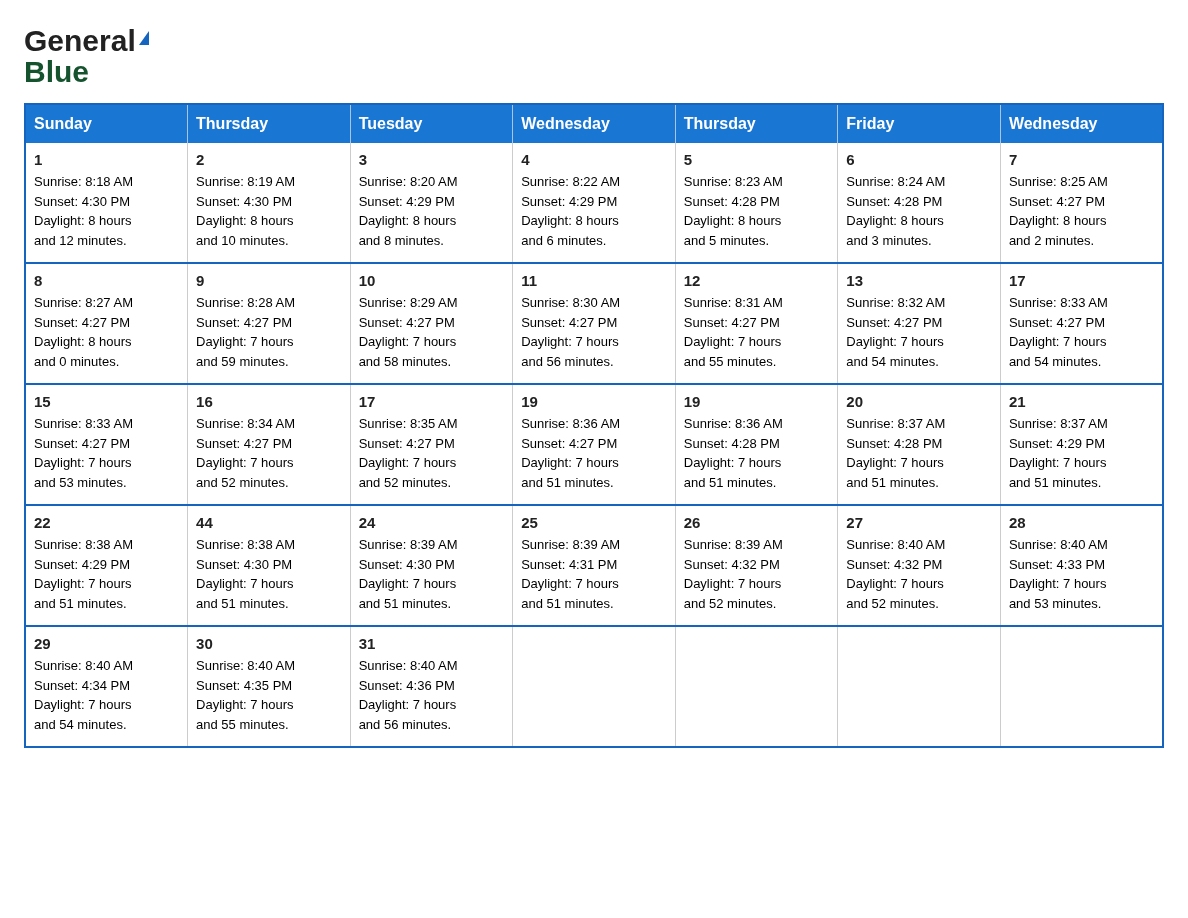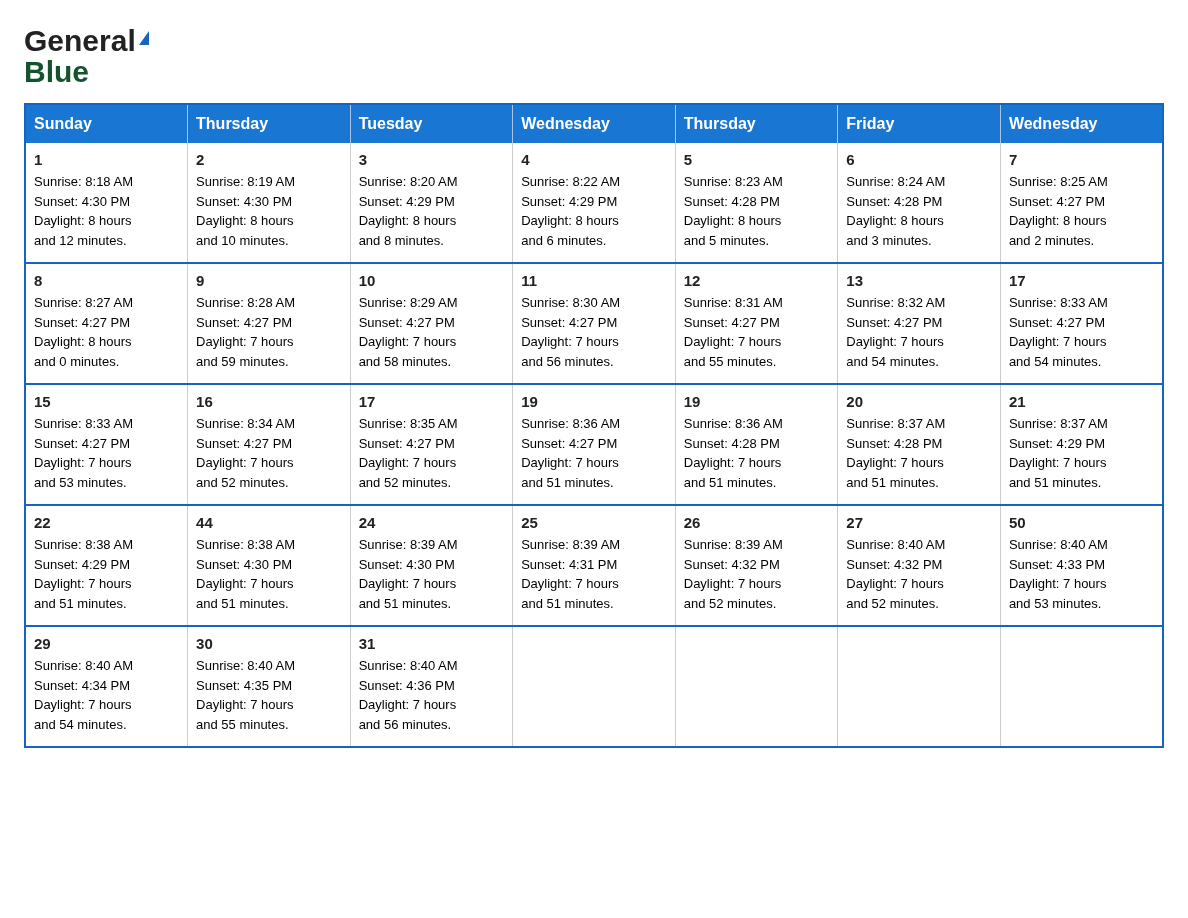--- a/index.html
+++ b/index.html
@@ -214,21 +214,21 @@
       </td>
         <td>
         <span class="day-number">26</span>
         <span class="day-info">Sunrise: 8:39 AM<br>Sunset: 4:32 PM<br>Daylight: 7 hours<br>and 52 minutes.</span>
       </td>
         <td>
         <span class="day-number">27</span>
         <span class="day-info">Sunrise: 8:40 AM<br>Sunset: 4:32 PM<br>Daylight: 7 hours<br>and 52 minutes.</span>
       </td>
         <td>
-        <span class="day-number">50</span>
+        <span class="day-number">28</span>
         <span class="day-info">Sunrise: 8:40 AM<br>Sunset: 4:33 PM<br>Daylight: 7 hours<br>and 53 minutes.</span>
       </td>
       </tr>
       <tr>
         <td>
         <span class="day-number">29</span>
         <span class="day-info">Sunrise: 8:40 AM<br>Sunset: 4:34 PM<br>Daylight: 7 hours<br>and 54 minutes.</span>
       </td>
         <td>
         <span class="day-number">30</span>

